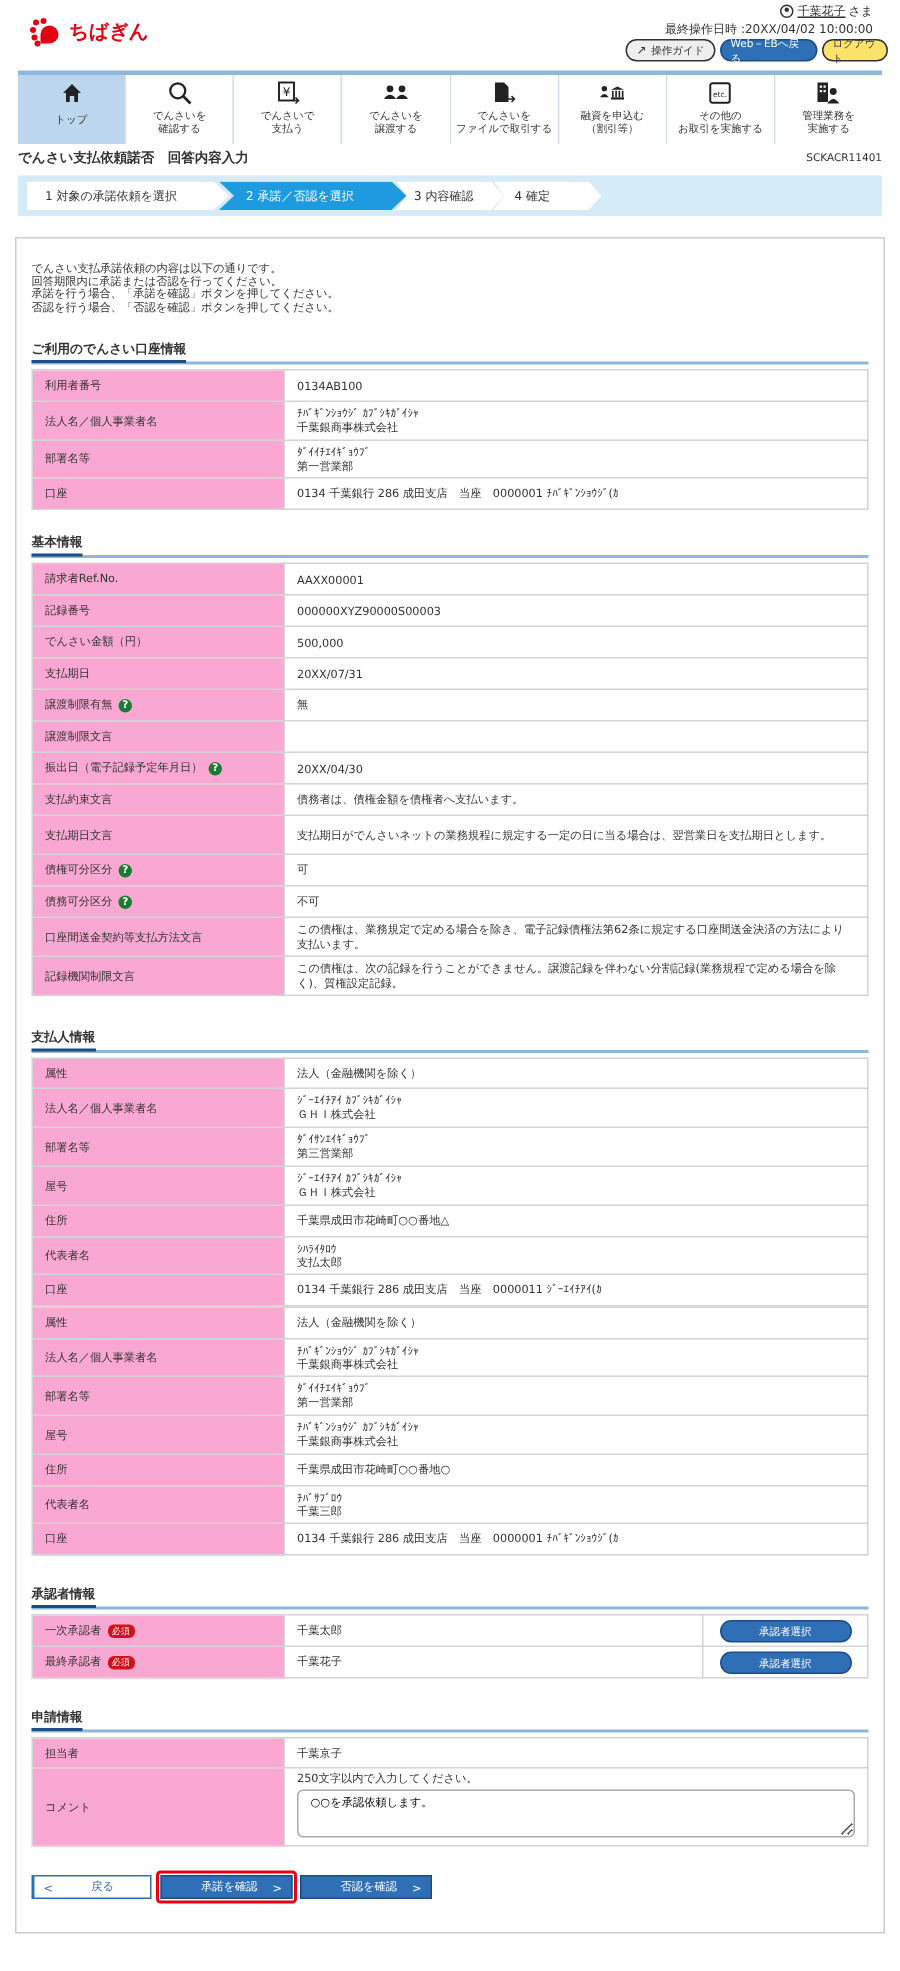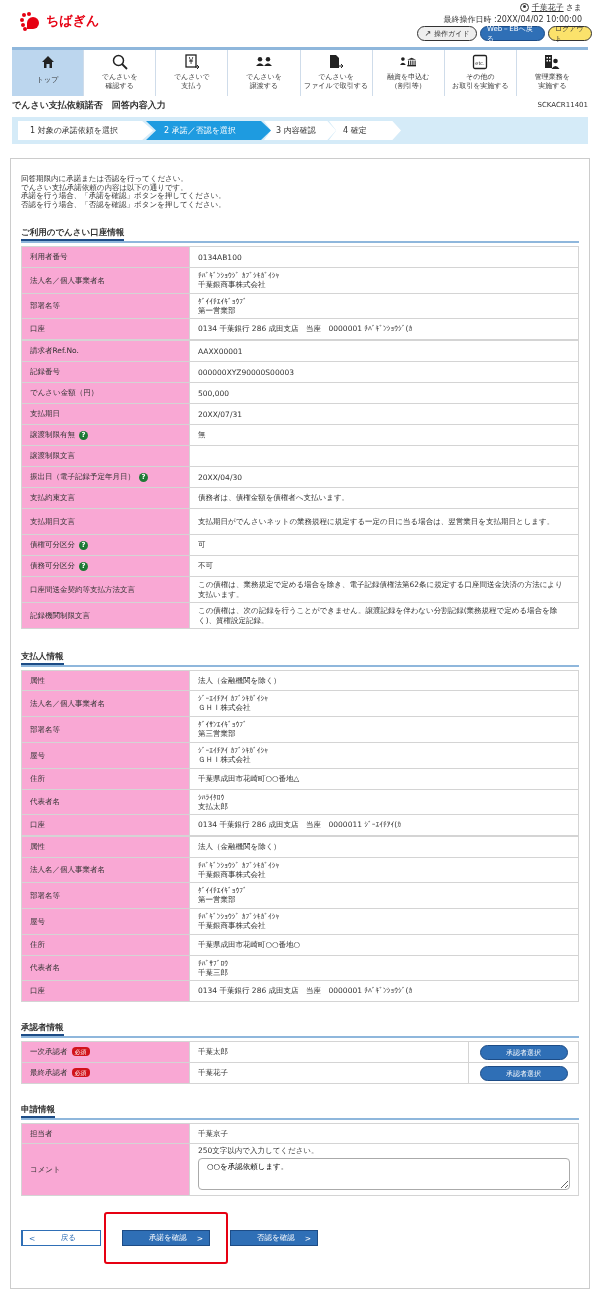--- a/index.html
+++ b/index.html
@@ -43,21 +43,21 @@
 td.th { background: #f9a8d4; width: 168px; }
 .help { display: inline-block; width: 9px; height: 9px; border-radius: 50%; background: #1d7a35; color: #fff; font-size: 7px; line-height: 9px; text-align: center; margin-left: 4px; font-weight: bold; }
 .req { display: inline-block; background: #d2121b; color: #fff; font-size: 6px; border-radius: 4px; padding: 0 3px; margin-left: 4px; line-height: 9px; }
 .selbtn { display: inline-block; width: 88px; height: 15px; border-radius: 8px; background: #2f6fb6; color: #fff; font-size: 7px; text-align: center; line-height: 15px; border: 1px solid #1d4c86; }
 .comment-hint { font-size: 7.5px; margin-bottom: 2px; }
 .comment-box { width: 100%; height: 32px; border: 1px solid #aaa; border-radius: 4px; padding: 3px 8px; font-size: 7.5px; font-family: "DejaVu Sans", sans-serif; resize: vertical; }
 .actions { display: flex; margin-top: 16px; align-items: center; }
 .abtn { height: 16px; width: 80px; font-size: 7.5px; display: flex; align-items: center; justify-content: space-between; padding: 0 6px; }
 .abtn.back { border: 1px solid #2f6fb6; border-left-width: 2px; color: #2f6fb6; background: #fff; }
 .abtn.approve, .abtn.deny { background: #2f6fb6; color: #fff; border: 1px solid #1d4c86; padding-left: 26px; }
-.hl { border: 2px solid #e60012; border-radius: 3px; padding: 16px; margin-left: 3px; text-align: right; }
+.hl { border: 2px solid #e60012; border-radius: 3px; padding: 1px; margin-left: 3px; text-align: right; }
 </style>
 </head>
 <body>
 
 <div class="header">
   <div class="logo">
     <div class="logo-mark">
       <span class="dot" style="left:0;top:6px"></span>
       <span class="dot" style="left:2px;top:1px"></span>
       <span class="dot" style="left:7px;top:0"></span>
@@ -185,22 +185,22 @@
 
 <div class="steps">
   <div class="step s1">1 対象の承諾依頼を選択</div>
   <div class="step s2">2 承諾／否認を選択</div>
   <div class="step s3">3 内容確認</div>
   <div class="step s4">4 確定</div>
 </div>
 
 <div class="main">
   <div class="intro">
+    <div>でんさい支払承諾依頼の内容は以下の通りです。</div>
     <div>回答期限内に承諾または否認を行ってください。</div>
-    <div>でんさい支払承諾依頼の内容は以下の通りです。</div>
     <div>承諾を行う場合、「承諾を確認」ボタンを押してください。</div>
     <div>否認を行う場合、「否認を確認」ボタンを押してください。</div>
   </div>
 
   <div class="sec-title" style="margin-top:18px"><span>ご利用のでんさい口座情報</span></div>
   <table>
     <tbody>
         <tr style="height:21px">
           <td class="th">利用者番号</td>
           <td>0134AB100</td>
@@ -219,20 +219,21 @@
             <div>第一営業部</div>
           </td>
         </tr>
     <tr style="height:21px">
           <td class="th">口座</td>
           <td>0134 千葉銀行 286 成田支店　当座　0000001 ﾁﾊﾞｷﾞﾝｼｮｳｼﾞ(ｶ</td>
         </tr>
   </tbody>
     </table>
 
+  <div class="sec-title"><span>基本情報</span></div>
   <table>
     <tbody>
         <tr style="height:21px">
           <td class="th">請求者Ref.No.</td>
           <td>AAXX00001</td>
         </tr>
     <tr style="height:21px">
           <td class="th">記録番号</td>
           <td>000000XYZ90000S00003</td>
         </tr>

